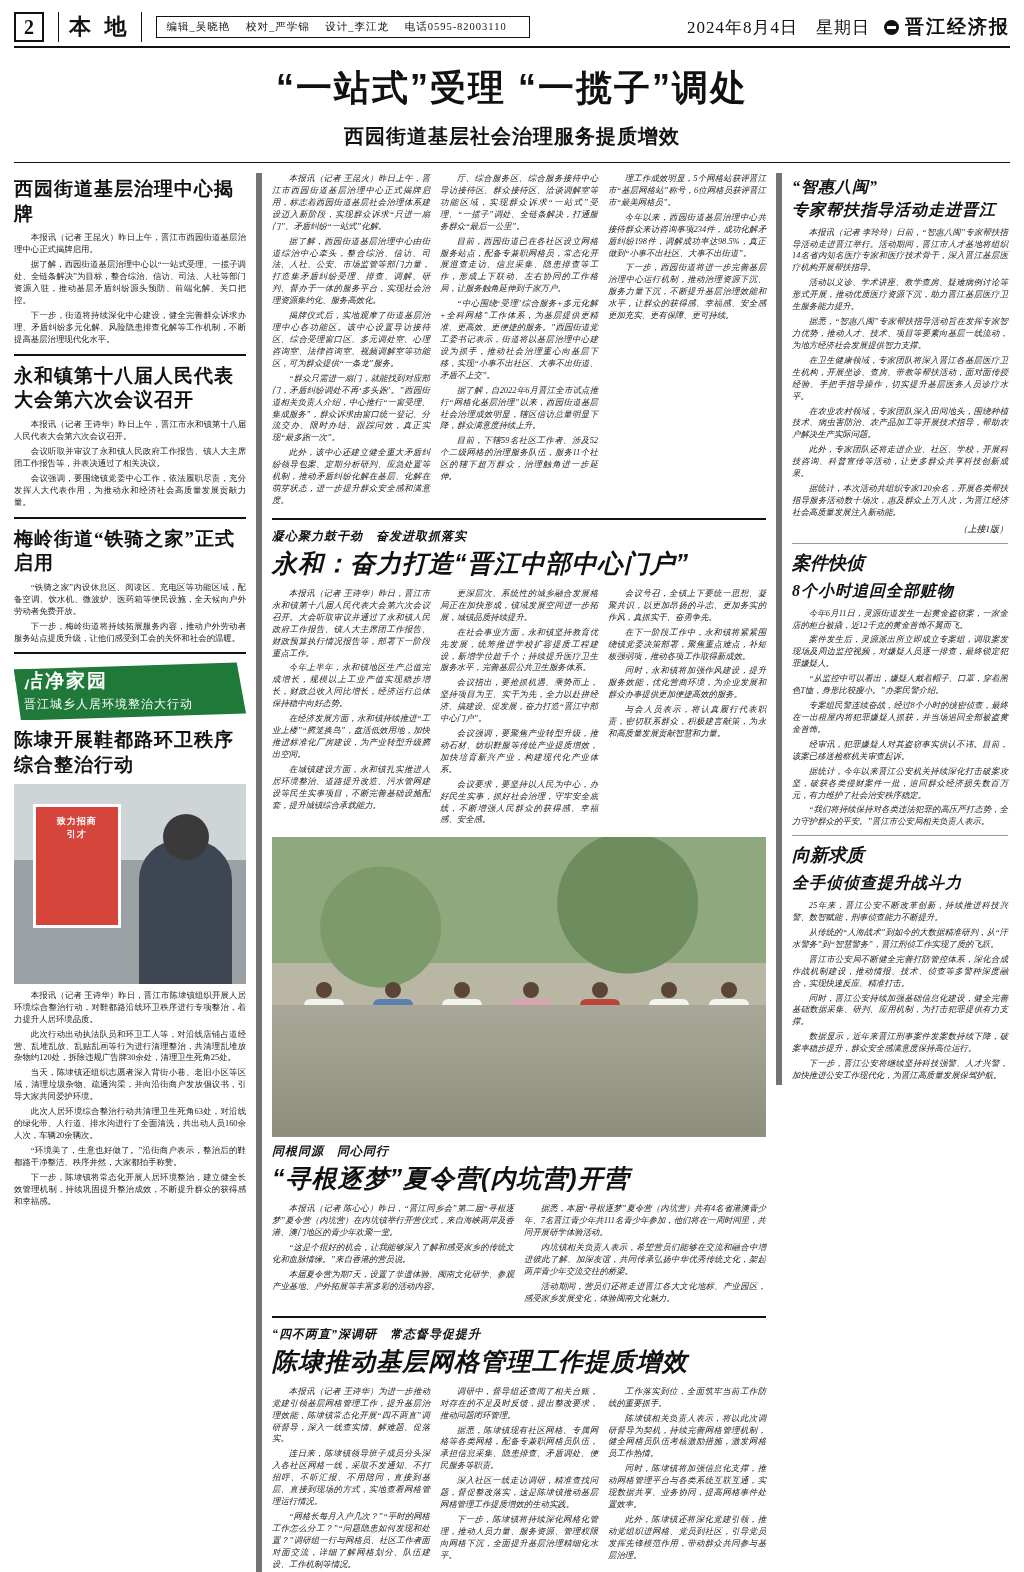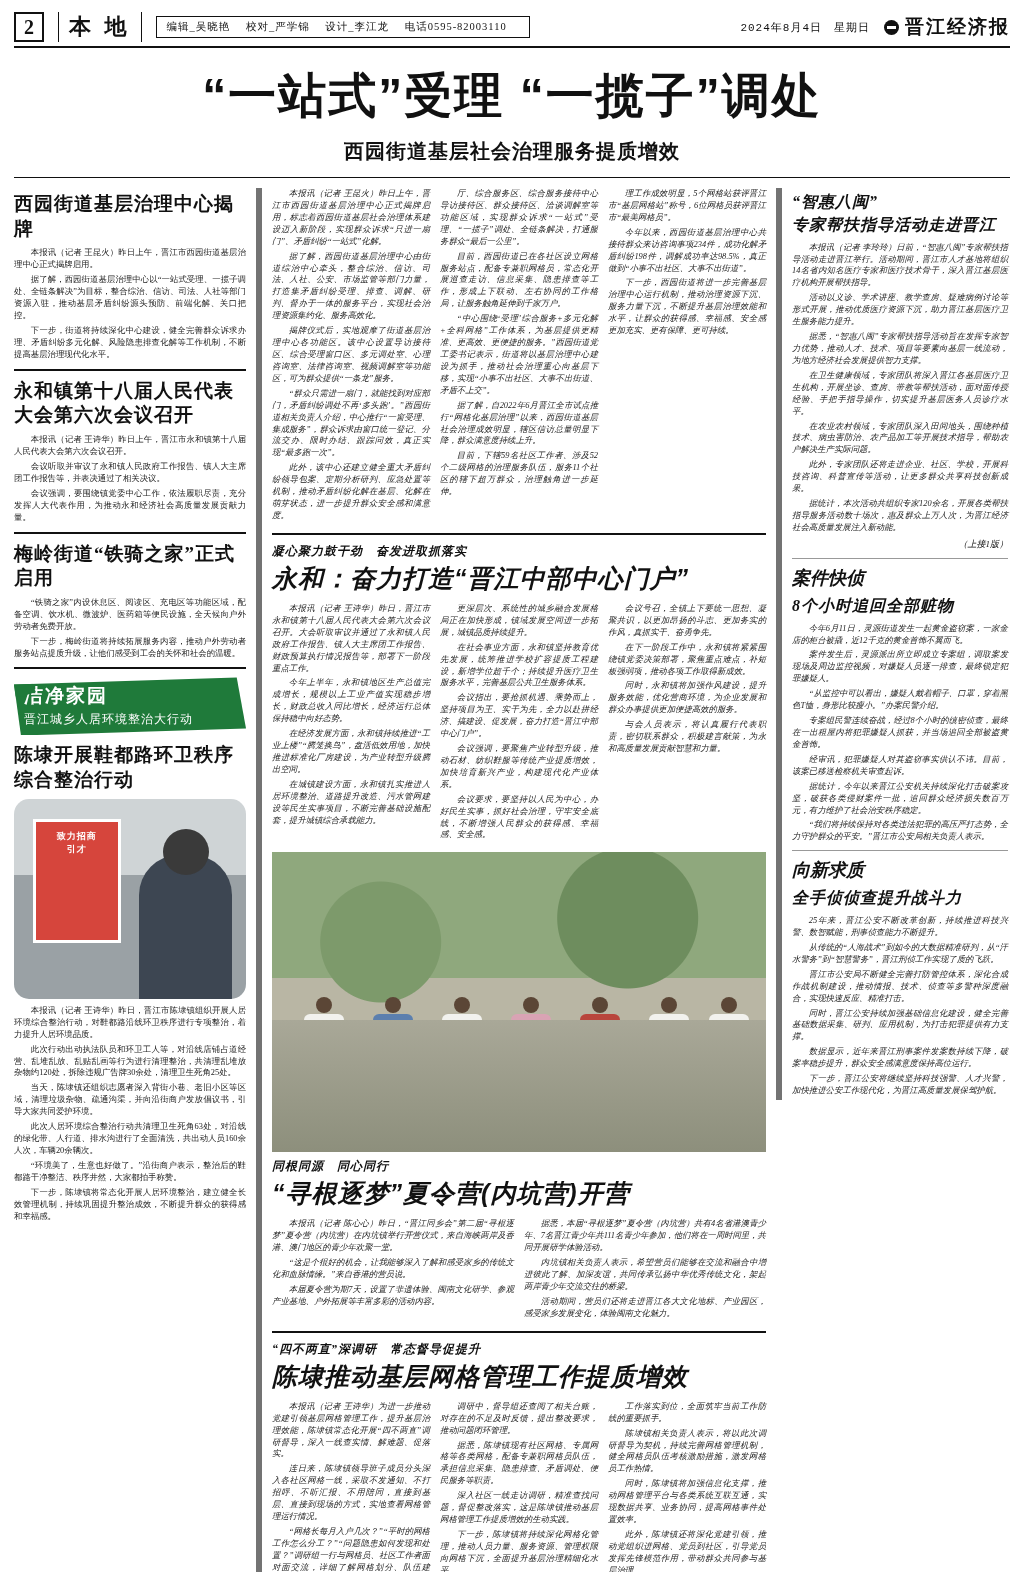--- a/index.html
+++ b/index.html
@@ -21,28 +21,28 @@
     font-size:20px; font-weight:bold; font-family:"Liberation Serif", serif;
   }
   .sec-name {
     font-size:22px; font-weight:bold; letter-spacing:4px; margin:0 14px; padding:0 10px;
     border-left:1px solid #111; border-right:1px solid #111; line-height:30px;
   }
   .credits {
     border:1px solid #111; padding:3px 10px; font-size:10.5px; letter-spacing:1px; white-space:nowrap;
   }
   .credits span { margin-right:12px; }
-  .md-date { margin-left:auto; font-size:11px; letter-spacing:1px;font-family:Liberation Mono, monospace; }
+  .md-date { margin-left:auto; font-size:17px; letter-spacing:1px; }
   .paper-logo { margin-left:14px; font-size:19px; font-weight:bold; letter-spacing:2px; display:flex; align-items:center; }
   .logo-dot { width:15px; height:15px; border-radius:50%; background:#111; margin-right:6px; position:relative; }
   .logo-dot:after{ content:""; position:absolute; left:3px; top:6px; width:9px; height:3px; background:#fff; }
 
   
   .lead-head { text-align:center; margin-top:16px; }
-  .lead-head h1 { font-size:48px; margin:0; letter-spacing:2px; font-weight:bold; font-family:"Liberation Sans", sans-serif; }
+  .lead-head h1 { font-size:36px; margin:0; letter-spacing:2px; font-weight:bold; font-family:"Liberation Sans", sans-serif; }
   .lead-head h2 { font-size:20px; margin:10px 0 0; font-weight:bold; letter-spacing:1px; }
   .hr-thin { border-top:1px solid #111; margin:12px 0 10px; }
 
   
   .cols { display:flex; gap:10px; }
   .col { }
   .colrule { border-left:6px solid #737373;font-style:italic; }
 
   .body-text {
     font-size:8.4px; line-height:1.42; text-align:justify; color:#222;
@@ -77,21 +77,20 @@
   .fig { position:absolute; bottom:0; width:44px; }
   .fig .head { width:16px; height:16px; border-radius:50%; background:#5b4636; margin:0 auto; }
   .fig .torso { width:40px; height:62px; background:#f2f2ee; margin:1px auto 0; border-radius:6px 6px 2px 2px;}
   .fig .legs { width:34px; height:52px; background:#2b2b2b; margin:0 auto; }
   .fig.red .torso{ background:#b9453c; }
   .fig.blue .torso{ background:#5b7fae; }
   .fig.pink .torso{ background:#d9a3b4; }
 
   .photo.officer {
     background:linear-gradient(#cfd4d6 0 38%, #9aa1a5 38% 100%);
-    border-radius:15px;
   }
   .photo.officer .board{
     position:absolute; left:8%; top:10%; width:38%; height:62%;
     background:#d6453c; border:3px solid #fff;
   }
   .photo.officer .board .t{ color:#fff; font-size:9px; text-align:center; margin-top:8px; letter-spacing:1px; font-weight:bold;}
   .photo.officer .person{
     position:absolute; right:6%; bottom:0; width:40%; height:72%;
     background:#3d4652; border-radius:40px 40px 0 0;
   }

